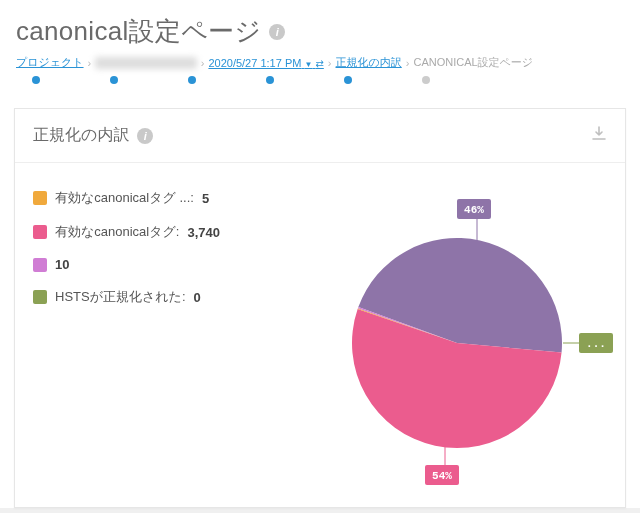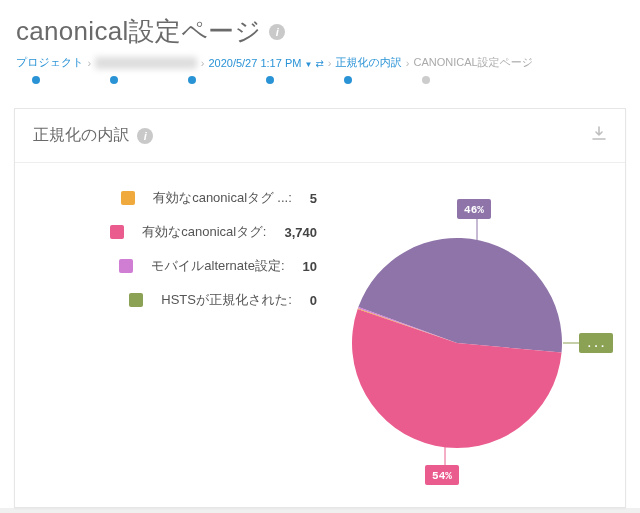--- a/index.html
+++ b/index.html
@@ -41,21 +41,21 @@
   }
   .breadcrumb {
     display: flex;
     align-items: center;
     gap: 4px;
     font-size: 11px;
     color: #999;
     padding: 6px 0 4px 0;
     flex-wrap: wrap;
   }
-  .bc-item { color: #2a93d6; cursor: pointer; }
+  .bc-item { color: #2a93d6; cursor: pointer; text-decoration: underline; }
   .bc-sep { color: #bbb; }
   .bc-current { color: #aaa; }
   .bc-blur {
     background: #ddd;
     filter: blur(3px);
     color: transparent;
     border-radius: 2px;
     padding: 0 4px;
   }
   .swap-icon {
@@ -113,25 +113,24 @@
   .legend {
     flex: 1;
     display: flex;
     flex-direction: column;
     gap: 16px;
     padding-top: 6px;
   }
   .legend-row {
     display: flex;
     align-items: center;
-    gap: 18px;
+    gap: 8px;
     font-size: 13px;
     color: #555;
     cursor: pointer;
-    justify-content: flex-end;
   }
   .swatch {
     width: 14px; height: 14px;
     border-radius: 2px;
     flex-shrink: 0;
   }
   .legend-label { color: #555; }
   .legend-value { font-weight: bold; color: #444; }
   .chart-wrap {
     width: 280px;
@@ -203,21 +202,20 @@
             <span class="legend-label">有効なcanonicalタグ ...: </span>
             <span class="legend-value">5</span>
           </div>
           <div class="legend-row">
             <span class="swatch" style="background: rgb(235, 92, 142);"></span>
             <span class="legend-label">有効なcanonicalタグ: </span>
             <span class="legend-value">3,740</span>
           </div>
           <div class="legend-row">
             <span class="swatch" style="background: rgb(208, 125, 212);"></span>
-            <span class="legend-label">モバイルalternate設定: </span>
             <span class="legend-value">10</span>
           </div>
           <div class="legend-row">
             <span class="swatch" style="background: rgb(139, 161, 84);"></span>
             <span class="legend-label">HSTSが正規化された: </span>
             <span class="legend-value">0</span>
           </div>
         </div>
       <div class="chart-wrap">
         <svg id="pie" width="280" height="300" viewBox="0 0 280 300">

